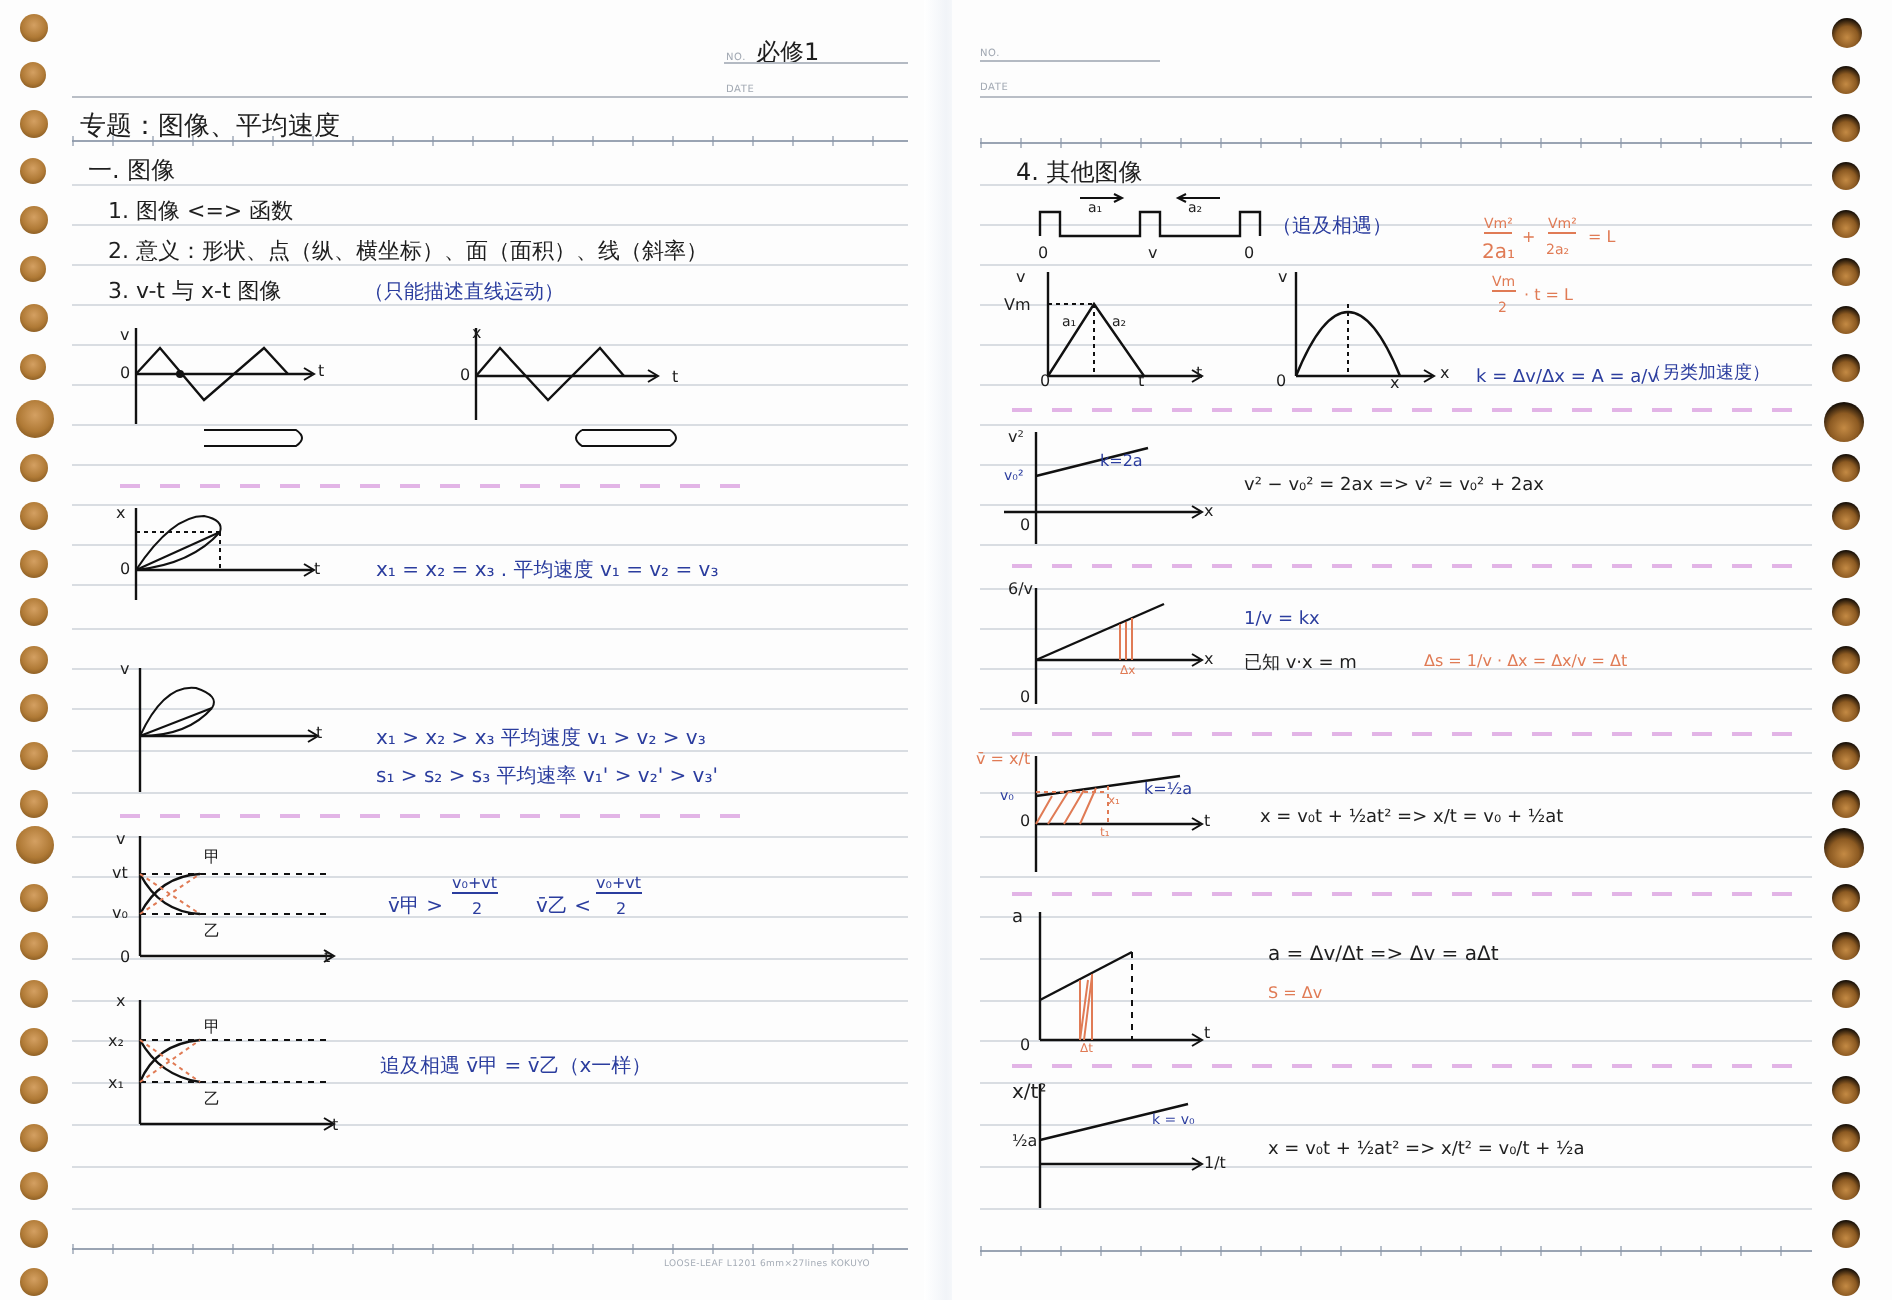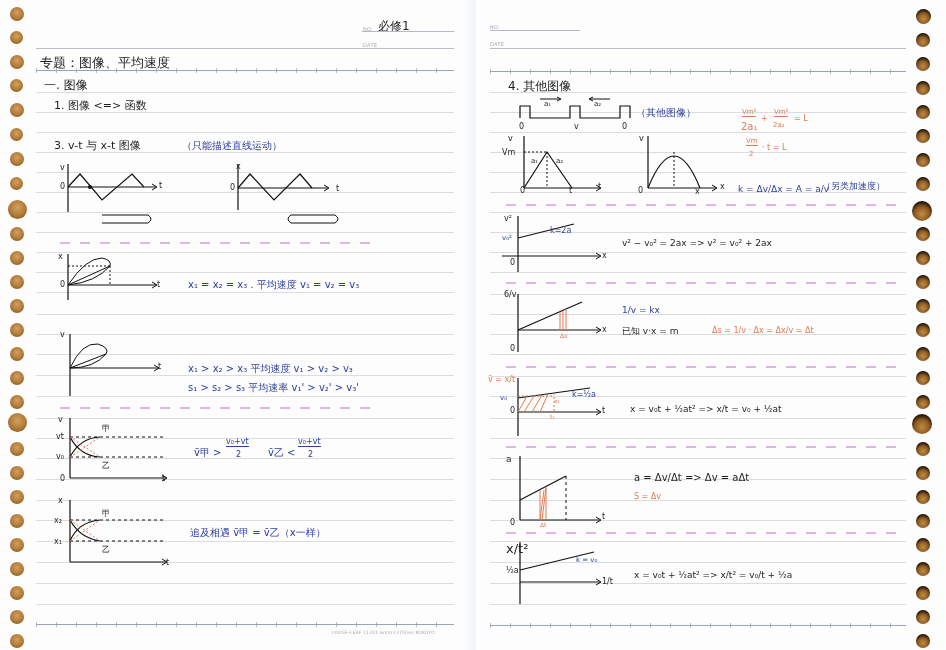--- a/index.html
+++ b/index.html
@@ -90,20 +90,21 @@
   <div class="rule" style="left:36px;top:541px;width:418px"></div>
   <div class="rule" style="left:36px;top:562px;width:418px"></div>
   <div class="rule" style="left:36px;top:583px;width:418px"></div>
   <div class="rule" style="left:36px;top:604px;width:418px"></div>
   <div class="ticks" style="left:36px;top:624px;width:418px"></div>
   <span class="footer" style="left:332px;top:630px">LOOSE-LEAF  L1201  6mm×27lines  KOKUYO</span>
 
   <span class="hw" style="left:40px;top:54px;font-size:13px">专题：图像、平均速度</span>
   <span class="hw" style="left:44px;top:77px;font-size:12px">一. 图像</span>
   <span class="hw" style="left:54px;top:98px;font-size:11px">1. 图像 &lt;=&gt; 函数</span>
+  <span class="hw" style="left:54px;top:118px;font-size:11px">2. 意义：形状、点（纵、横坐标）、面（面积）、线（斜率）</span>
   <span class="hw" style="left:54px;top:138px;font-size:11px">3. v-t 与 x-t 图像</span>
   <span class="hw blue" style="left:182px;top:139px;font-size:10px">（只能描述直线运动）</span>
 
   <svg style="left:56px;top:160px" width="110" height="70" viewBox="0 0 110 70">
     <line x1="12" y1="4" x2="12" y2="52" stroke="#111" stroke-width="1.2"></line>
     <line x1="12" y1="27" x2="100" y2="27" stroke="#111" stroke-width="1.2"></line>
     <path d="M96 24 L101 27 L96 30" fill="none" stroke="#111"></path>
     <path d="M12 27 L24 14 L46 40 L76 14 L88 27" fill="none" stroke="#111" stroke-width="1.2"></path>
     <circle cx="34" cy="27" r="2" fill="#111"></circle>
   </svg>
@@ -281,21 +282,21 @@
     <line x1="26" y1="3" x2="46" y2="3" stroke="#111"></line>
       <path d="M43 1 L47 3 L43 5" fill="none" stroke="#111"></path>
     <line x1="76" y1="3" x2="96" y2="3" stroke="#111"></line>
       <path d="M79 1 L75 3 L79 5" fill="none" stroke="#111"></path>
   </svg>
   <span class="hw" style="left:68px;top:100px;font-size:7px">a₁</span>
   <span class="hw" style="left:118px;top:100px;font-size:7px">a₂</span>
   <span class="hw" style="left:43px;top:122px;font-size:8px">0</span>
   <span class="hw" style="left:98px;top:122px;font-size:8px">v</span>
   <span class="hw" style="left:146px;top:122px;font-size:8px">0</span>
-  <span class="hw blue" style="left:160px;top:106px;font-size:10px">（其他图像）</span>
+  <span class="hw blue" style="left:160px;top:106px;font-size:10px">（追及相遇）</span>
 
   <svg style="left:24px;top:132px" width="110" height="62" viewBox="0 0 110 62">
     <line x1="24" y1="4" x2="24" y2="56" stroke="#111" stroke-width="1.2"></line>
     <line x1="24" y1="56" x2="100" y2="56" stroke="#111" stroke-width="1.2"></line>
     <path d="M96 53 L101 56 L96 59" fill="none" stroke="#111"></path>
     <path d="M24 56 L47 20 L72 56" fill="none" stroke="#111" stroke-width="1.2"></path>
     <line x1="24" y1="20" x2="47" y2="20" stroke="#111" stroke-dasharray="2 2"></line>
     <line x1="47" y1="20" x2="47" y2="56" stroke="#111" stroke-dasharray="2 2"></line>
   </svg>
   <span class="hw" style="left:32px;top:134px;font-size:8px">v</span>
@@ -404,18 +405,18 @@
   <span class="hw orange" style="left:158px;top:492px;font-size:8px">S = Δv</span>
 
   <div class="pinkdash" style="left:30px;top:532px;width:400px"></div>
 
   <svg style="left:14px;top:538px" width="120" height="70" viewBox="0 0 120 70">
     <line x1="30" y1="4" x2="30" y2="66" stroke="#111" stroke-width="1.2"></line>
     <line x1="30" y1="44" x2="110" y2="44" stroke="#111" stroke-width="1.2"></line>
     <path d="M106 41 L111 44 L106 47" fill="none" stroke="#111"></path>
     <line x1="30" y1="32" x2="104" y2="14" stroke="#111" stroke-width="1.2"></line>
   </svg>
-  <span class="hw" style="left:30px;top:541px;font-size:13px">x/t²</span>
+  <span class="hw" style="left:30px;top:541px;font-size:10px">x/t²</span>
   <span class="hw" style="left:30px;top:566px;font-size:8px">½a</span>
   <span class="hw blue" style="left:100px;top:556px;font-size:7px">k = v₀</span>
   <span class="hw" style="left:126px;top:577px;font-size:8px">1/t</span>
   <span class="hw" style="left:158px;top:570px;font-size:9px">x = v₀t + ½at²  =&gt;  x/t² = v₀/t + ½a</span>
 </div>
 
 </body></html>

